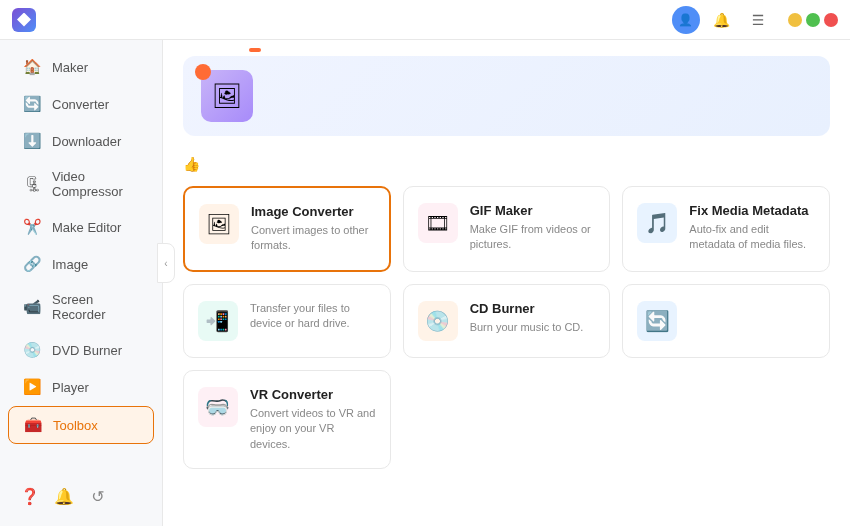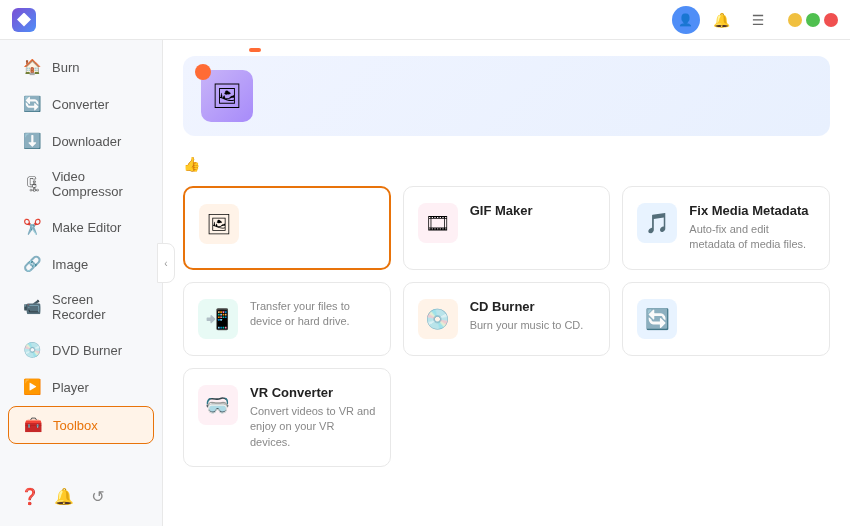--- a/index.html
+++ b/index.html
@@ -334,21 +334,21 @@
     </div>
   </div>
 </div>
 
 <div class="main-container">
 
   <div class="sidebar">
     <div id="sidebar-items-container">
         <div class="sidebar-item">
     <span class="icon">🏠</span>
-    <span>Burn</span>
+    <span>Maker</span>
   </div>
         <div class="sidebar-item">
     <span class="icon">🔄</span>
     <span>Converter</span>
   </div>
         <div class="sidebar-item">
     <span class="icon">⬇️</span>
     <span>Downloader</span>
   </div>
         <div class="sidebar-item">
@@ -404,25 +404,30 @@
     </div>
 
     <div class="section-title">
       <span>👍</span>
       <span></span>
     </div>
 
     <div class="tools-grid" id="tools-grid">
         <div class="tool-card highlighted">
     <div class="card-icon orange">🖼</div>
+    <div class="card-text">
+      <h4>Image Converter</h4>
+      <p>Convert images to other formats.</p>
+    </div>
   </div>
         <div class="tool-card">
     <div class="card-icon pink">🎞</div>
     <div class="card-text">
       <h4>GIF Maker</h4>
+      <p>Make GIF from videos or pictures.</p>
     </div>
   </div>
         <div class="tool-card">
     <div class="card-icon blue">🎵</div>
     <div class="card-text">
       <h4>Fix Media Metadata</h4>
       <p>Auto-fix and edit metadata of media files.</p>
     </div>
   </div>
         <div class="tool-card">

